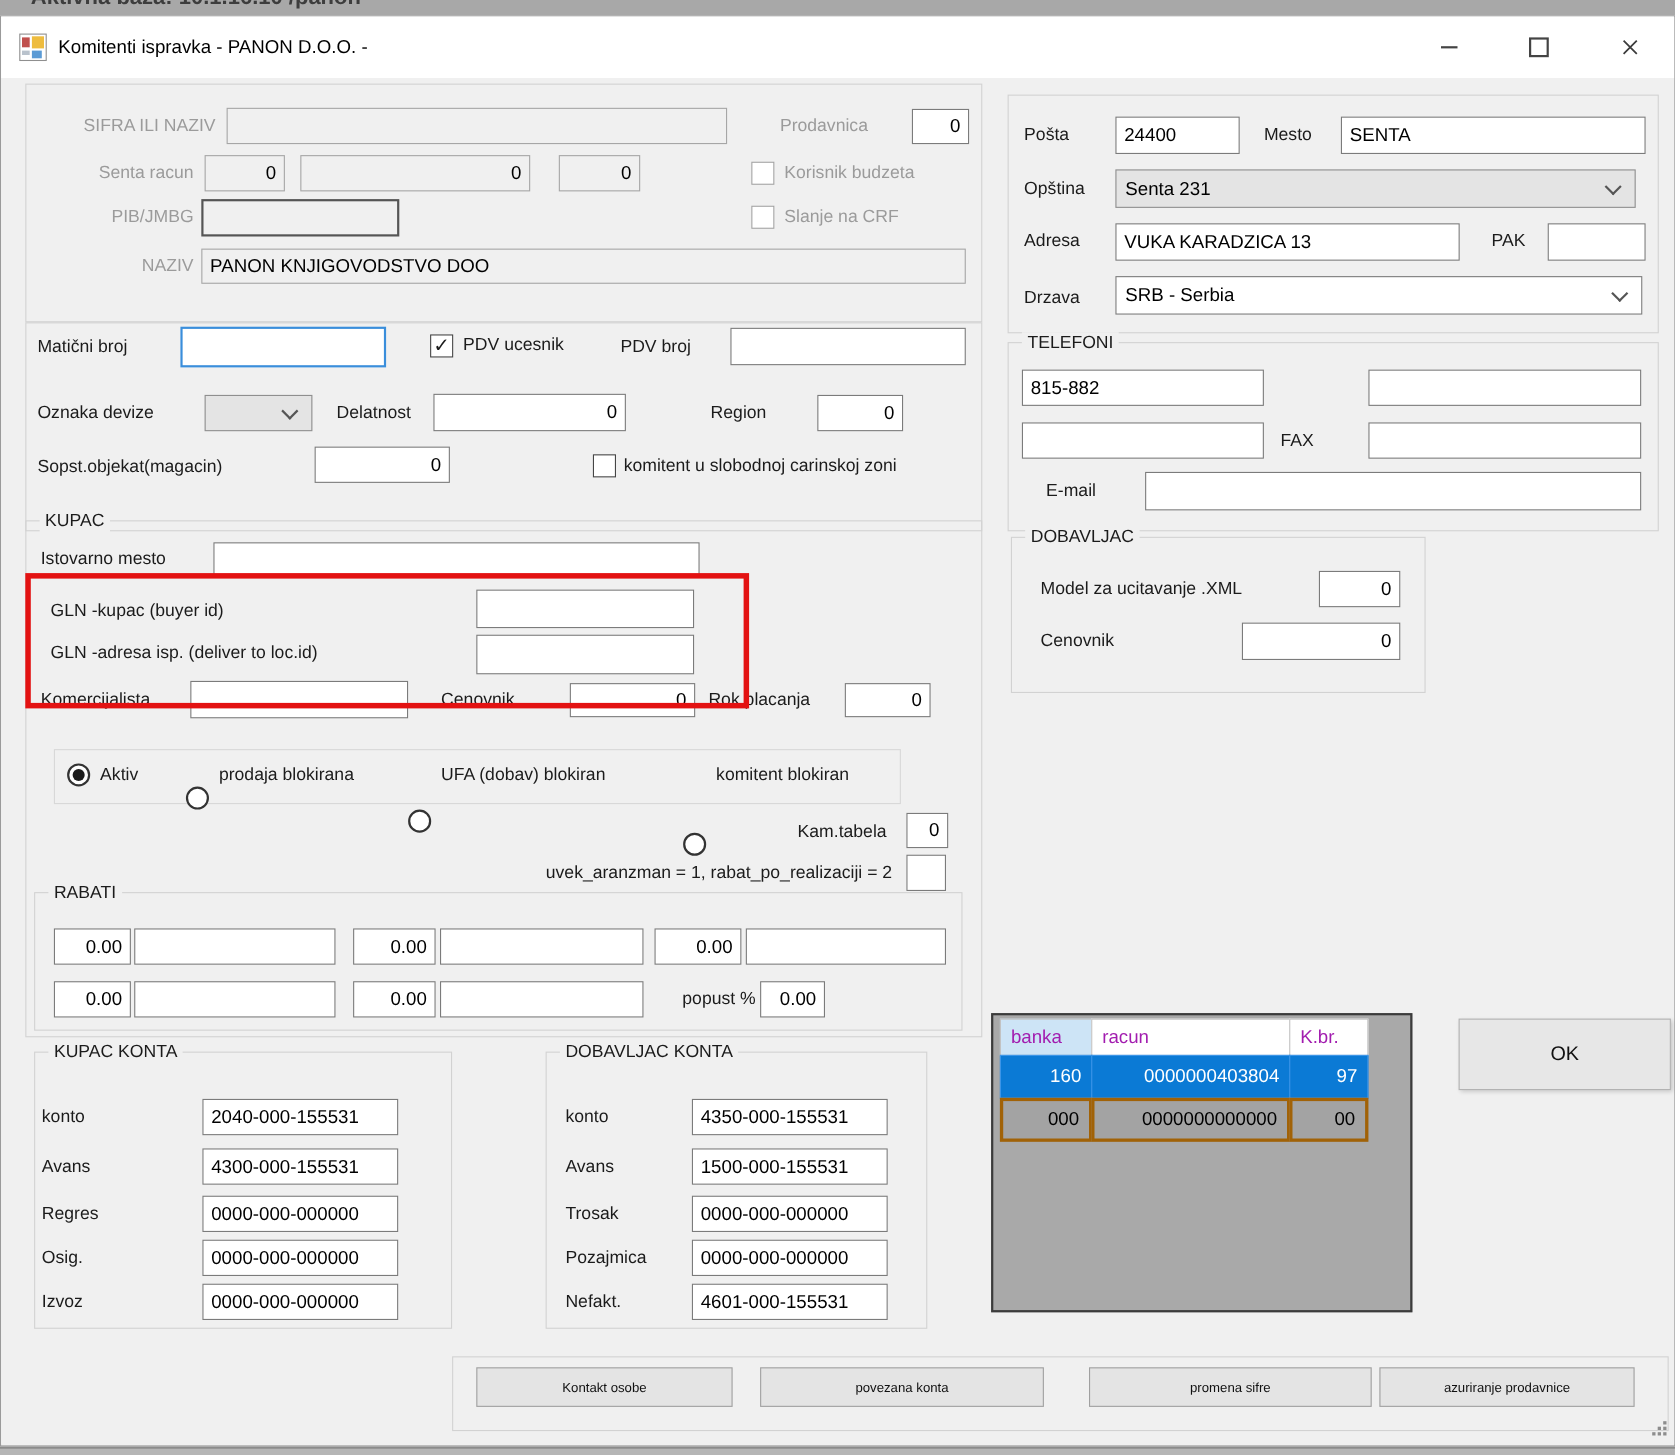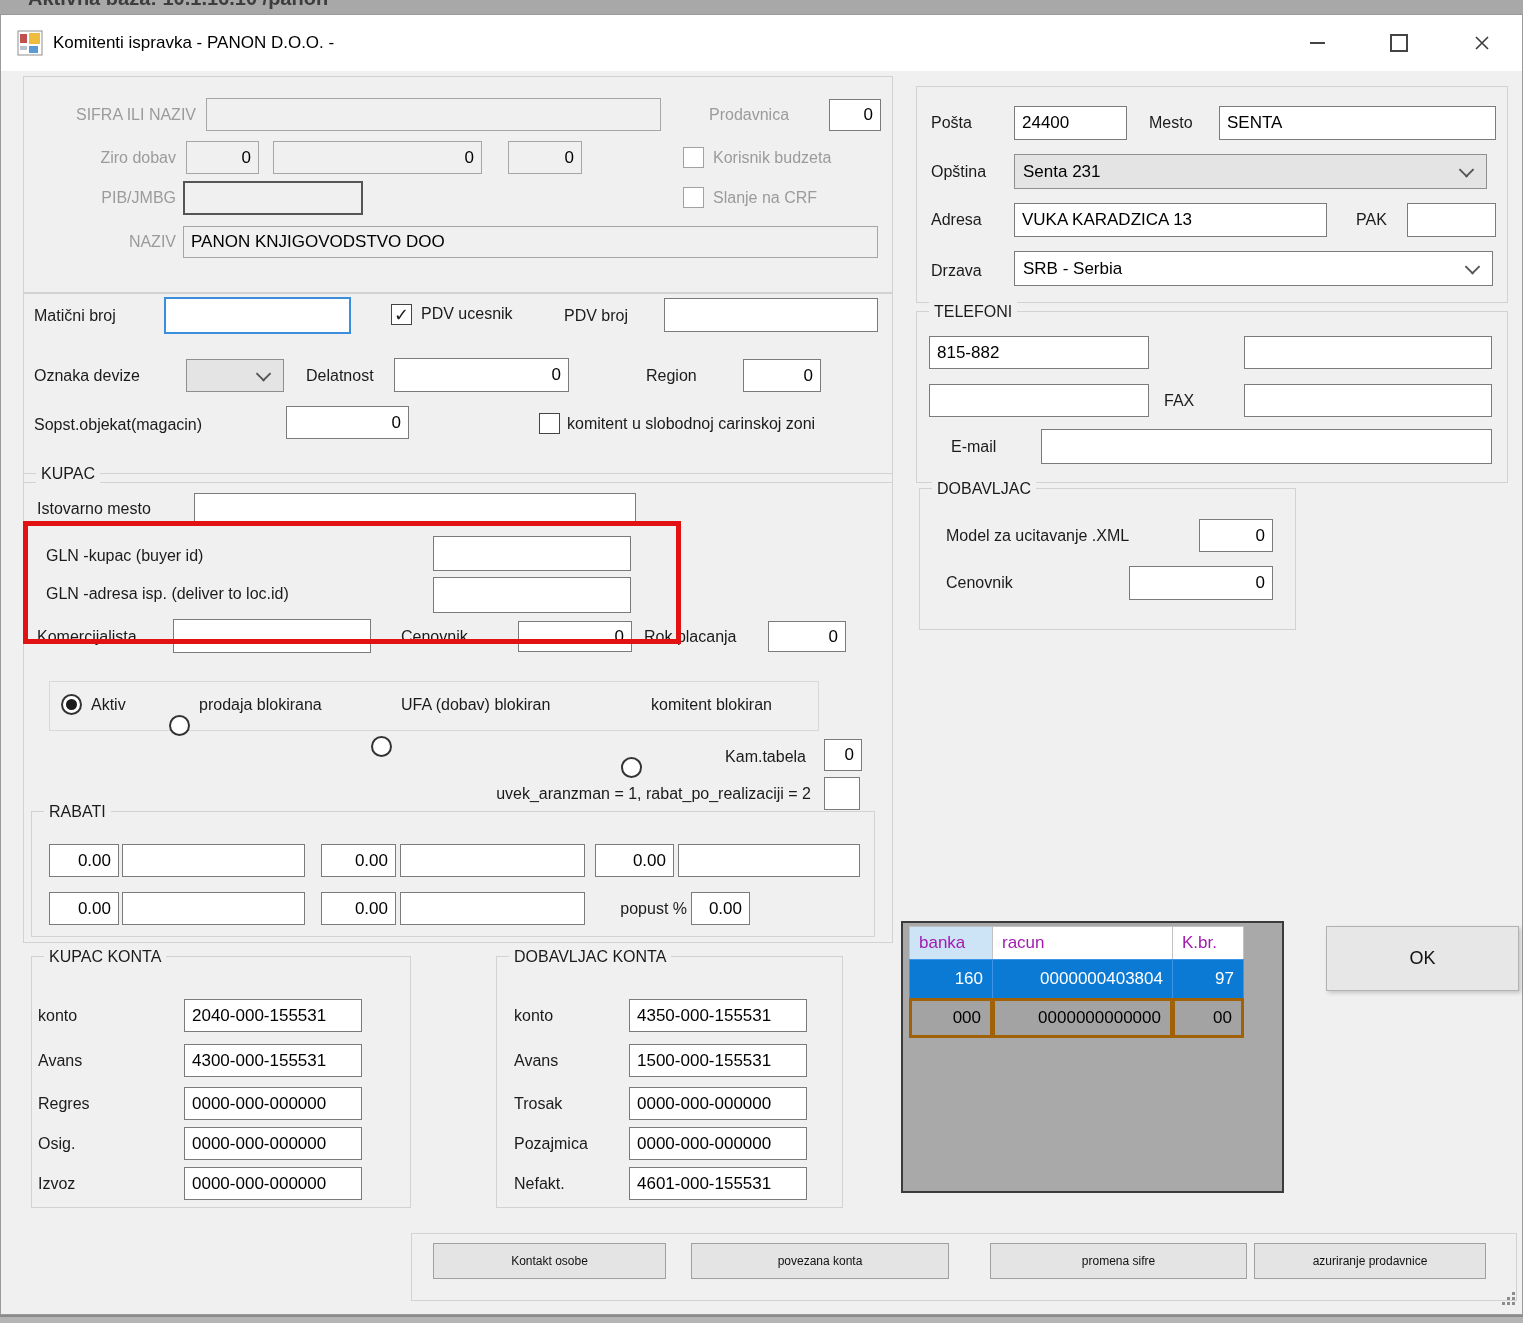--- a/index.html
+++ b/index.html
@@ -92,21 +92,21 @@
     </div>
 
     <div id="client" class="abs">
 
       <div class="abs group" style="left:22px;top:5px;width:868px;height:215px;"></div>
       <div class="abs lbl r dis" style="left:22px;top:27px;width:173px;height:33px;">SIFRA ILI NAZIV</div>
       <div class="abs field dis" style="left:205px;top:27px;width:455px;height:33px;"></div>
       <div class="abs lbl dis" style="left:708px;top:27px;width:110px;height:33px;">Prodavnica</div>
       <div class="abs field num" style="left:828px;top:28px;width:52px;height:32px;">0</div>
 
-      <div class="abs lbl r dis" style="left:22px;top:70px;width:153px;height:33px;">Ziro dobav</div>
+      <div class="abs lbl r dis" style="left:22px;top:70px;width:153px;height:33px;">Senta racun</div>
       <div class="abs field dis num" style="left:185px;top:70px;width:73px;height:33px;">0</div>
       <div class="abs field dis num" style="left:272px;top:70px;width:209px;height:33px;">0</div>
       <div class="abs field dis num" style="left:507px;top:70px;width:74px;height:33px;">0</div>
       <div class="abs cb-box dis" style="left:682px;top:76px;"></div>
       <div class="abs lbl dis" style="left:712px;top:70px;width:160px;height:33px;">Korisnik budzeta</div>
 
       <div class="abs lbl r dis" style="left:22px;top:110px;width:153px;height:34px;">PIB/JMBG</div>
       <div class="abs field dark" style="left:182px;top:110px;width:180px;height:34px;"></div>
       <div class="abs cb-box dis" style="left:682px;top:116px;"></div>
       <div class="abs lbl dis" style="left:712px;top:110px;width:160px;height:33px;">Slanje na CRF</div>

